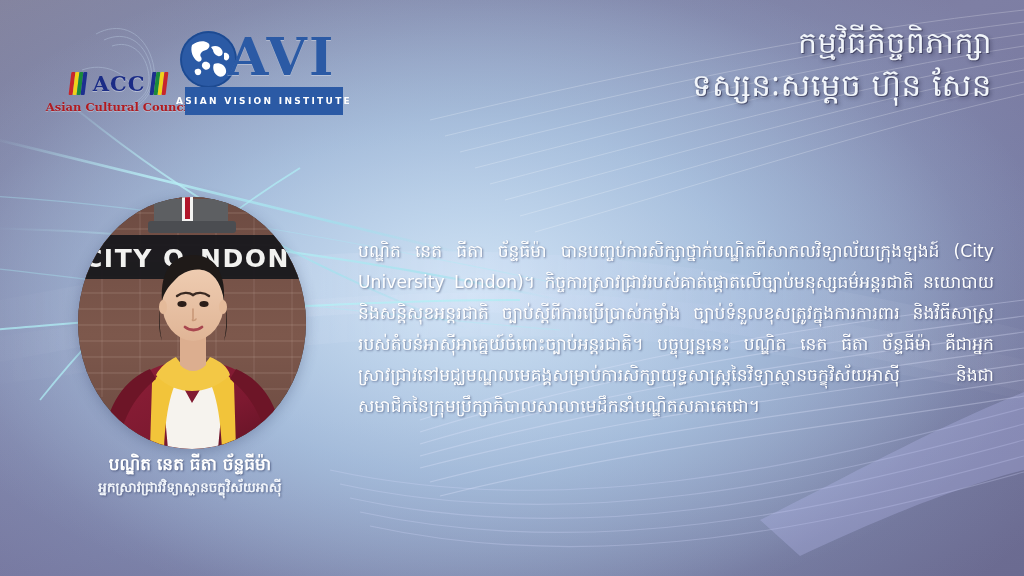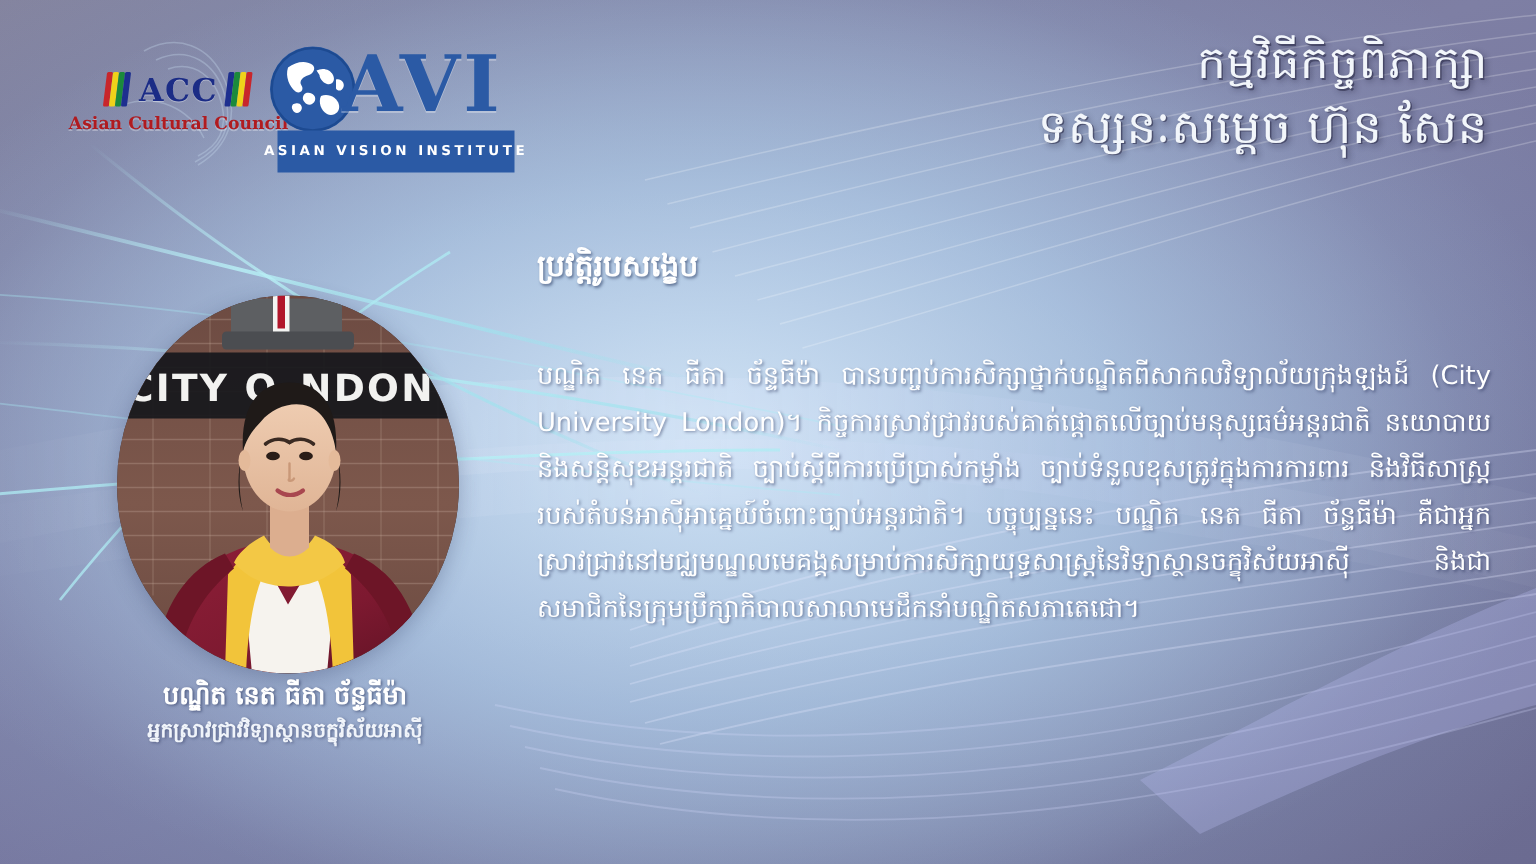--- a/index.html
+++ b/index.html
@@ -15,23 +15,23 @@
       linear-gradient(160deg, #84849f 0%, #7b7a9c 18%, #7e7fa4 38%, #76779f 62%, #6e6e94 82%, #6b6b91 100%);
   }
 
   
   .bg-svg { position:absolute; inset:0; width:1024px; height:576px; pointer-events:none; }
 
   
   .logos { position:absolute; left:0; top:0; width:420px; height:130px; }
 
   .acc-logo {
-    position:absolute; left:60px; top:44px;
+    position:absolute; left:60px; top:60px;
     width:118px; height:62px;
-    display:flex; flex-direction:column; align-items:center; 
+    display:flex; flex-direction:column; align-items:center; justify-content:center;
   }
   .acc-row { display:flex; align-items:center; gap:6px; height:30px; }
   .acc-flag { width:17px; height:23px; position:relative; }
   .acc-flag i { position:absolute; top:0; width:4px; height:23px; border-radius:1px; }
   .acc-flag i:nth-child(1){ left:0;  background:#c8262b; transform:skewX(-7deg);}
   .acc-flag i:nth-child(2){ left:4px;background:#efd21a; transform:skewX(-7deg);}
   .acc-flag i:nth-child(3){ left:8px;background:#1b8a3c; transform:skewX(-7deg);}
   .acc-flag i:nth-child(4){ left:12px;background:#1d2f8f;transform:skewX(-7deg);}
   .acc-flag.right i:nth-child(1){ background:#1d2f8f; }
   .acc-flag.right i:nth-child(2){ background:#1b8a3c; }
@@ -344,16 +344,15 @@
         <rect x="0" y="0" width="228" height="252" fill="none"></rect>
       </svg>
     </div>
   </div>
 
   <div class="caption">
     <div class="cap-name">បណ្ឌិត នេត ធីតា ច័ន្ទធីម៉ា</div>
     <div class="cap-role">អ្នកស្រាវជ្រាវវិទ្យាស្ថានចក្ខុវិស័យអាស៊ី</div>
   </div>
 
-  <div class="heading">ប្រវត្តិរូបសង្ខេប</div>
   <div class="body-text">បណ្ឌិត នេត ធីតា ច័ន្ទធីម៉ា បានបញ្ចប់ការសិក្សាថ្នាក់បណ្ឌិតពីសាកលវិទ្យាល័យក្រុងឡងដ៍ (City University London)។ កិច្ចការស្រាវជ្រាវរបស់គាត់ផ្តោតលើច្បាប់មនុស្សធម៌អន្តរជាតិ នយោបាយនិងសន្តិសុខអន្តរជាតិ ច្បាប់ស្តីពីការប្រើប្រាស់កម្លាំង ច្បាប់ទំនួលខុសត្រូវក្នុងការការពារ និងវិធីសាស្ត្ររបស់តំបន់អាស៊ីអាគ្នេយ៍ចំពោះច្បាប់អន្តរជាតិ។ បច្ចុប្បន្ននេះ បណ្ឌិត នេត ធីតា ច័ន្ទធីម៉ា គឺជាអ្នកស្រាវជ្រាវនៅមជ្ឈមណ្ឌលមេគង្គសម្រាប់ការសិក្សាយុទ្ធសាស្ត្រនៃវិទ្យាស្ថានចក្ខុវិស័យអាស៊ី និងជាសមាជិកនៃក្រុមប្រឹក្សាកិបាលសាលាមេដឹកនាំបណ្ឌិតសភាតេជោ។</div>
 
 </div>
 
 </body></html>

